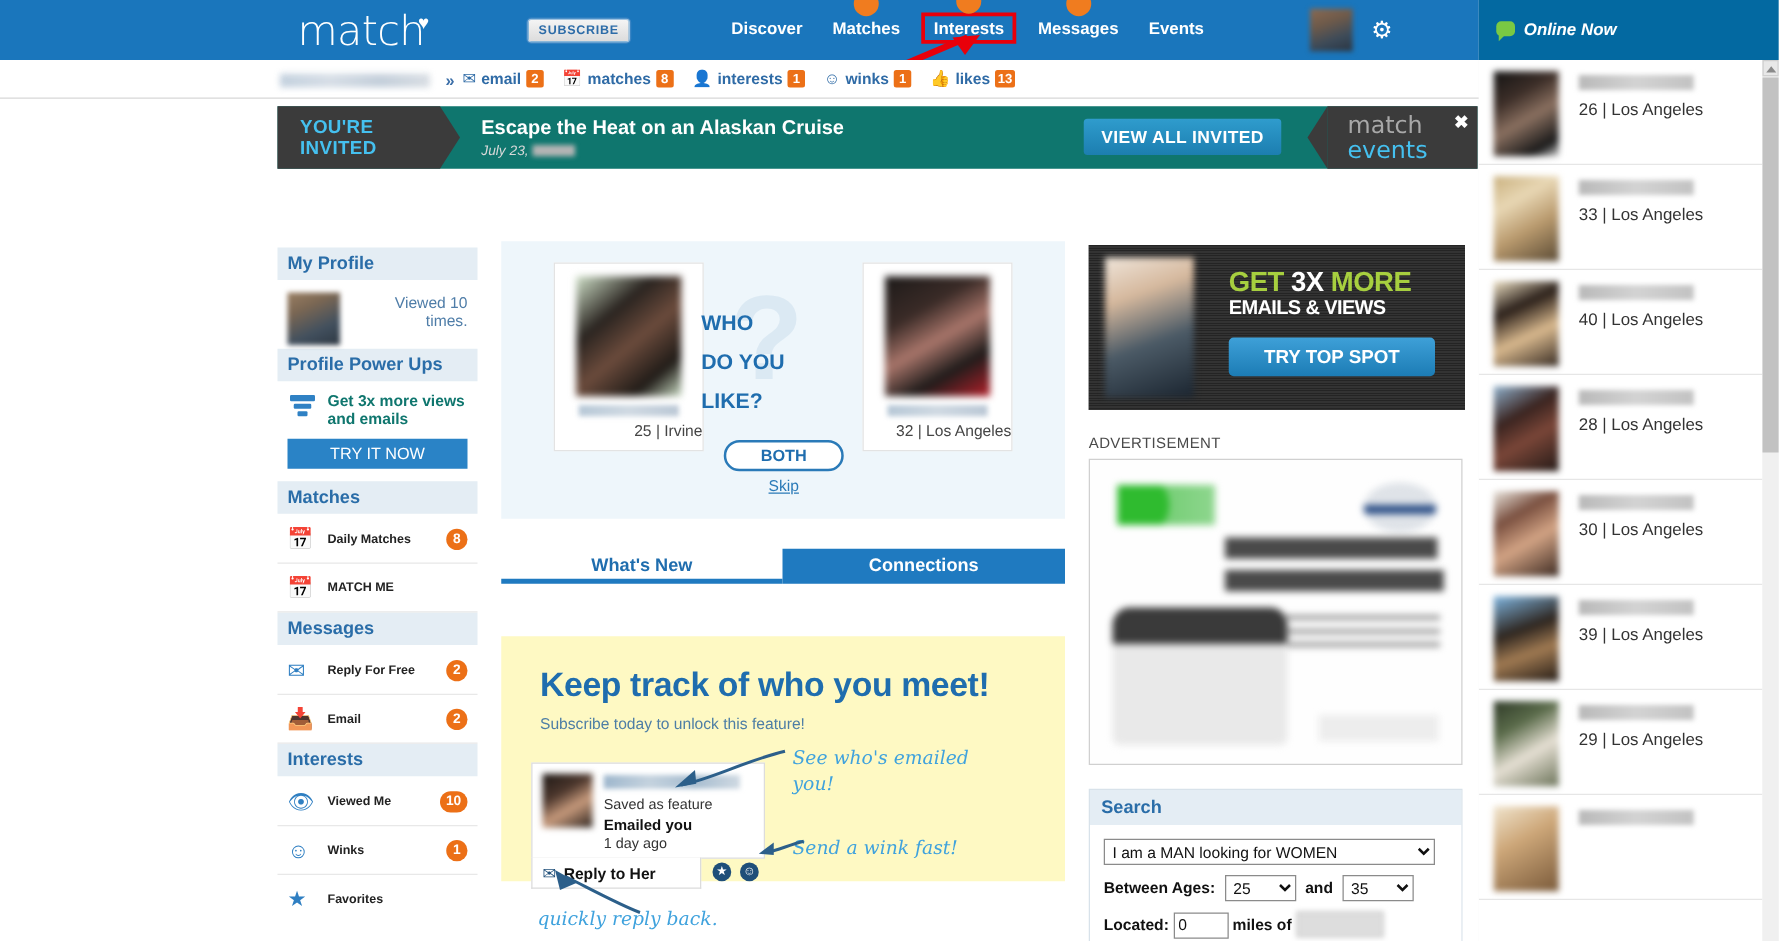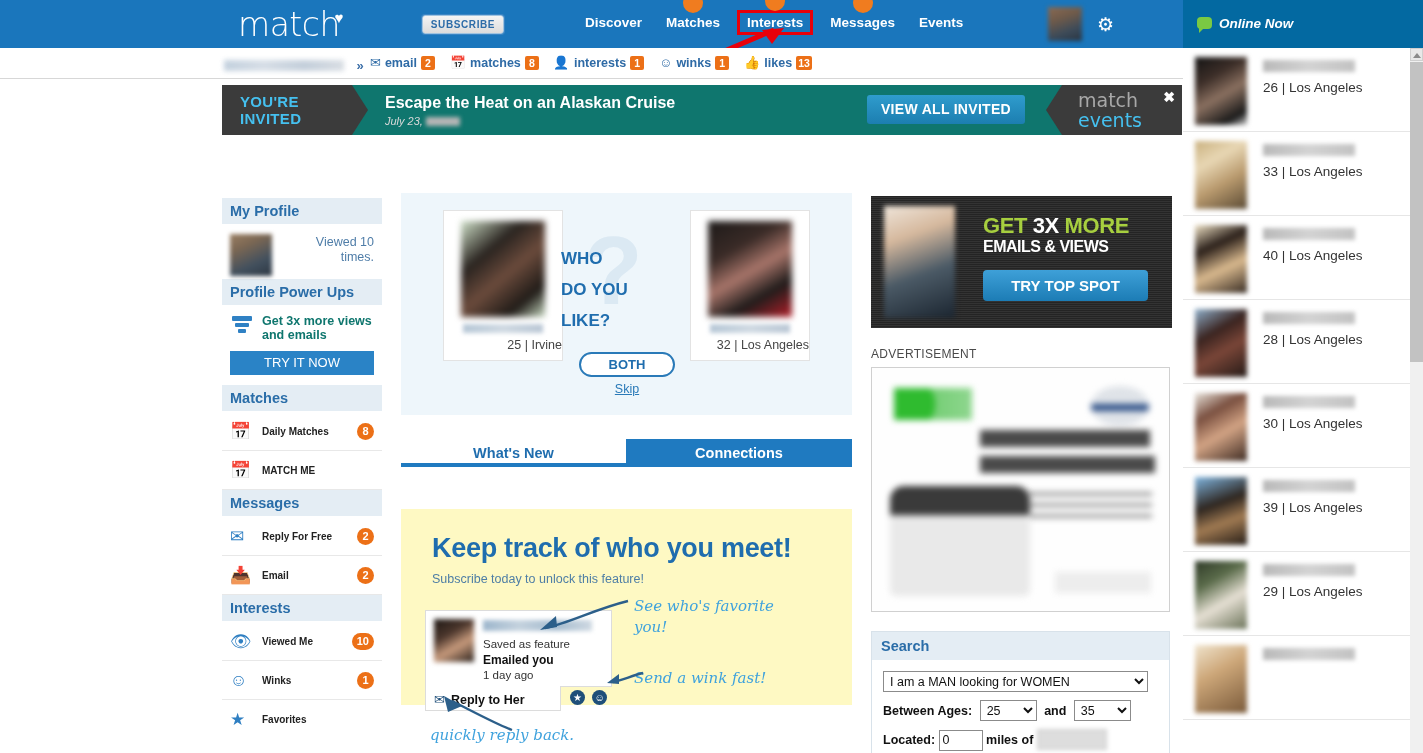--- a/index.html
+++ b/index.html
@@ -526,21 +526,21 @@
       <div class="replybar">
         <span class="env">✉</span><span class="t">Reply to Her</span>
       </div>
       <div class="qa-icons">
         <div class="ic">★</div>
         <div class="ic">☺</div>
       </div>
     </div>
   </div>
 
-  <div class="note note1">See who's favorite you!</div>
+  <div class="note note1">See who's emailed you!</div>
   <div class="note note2">Send a wink fast!</div>
   <div class="note note3">quickly reply back.</div>
   <svg class="anno" style="left:540px;top:595px" width="100" height="40">
     <path d="M5 33 C30 28, 55 14, 88 6" stroke="#2c5f8a" stroke-width="2.4" fill="none"></path>
     <polygon points="0,35 16,21 17,32" fill="#2c5f8a"></polygon>
   </svg>
   <svg class="anno" style="left:607px;top:668px" width="40" height="22">
     <path d="M6 14 C16 12, 24 8, 36 5" stroke="#2c5f8a" stroke-width="2.4" fill="none"></path>
     <polygon points="0,15 12,6 12,16" fill="#2c5f8a"></polygon>
   </svg>

